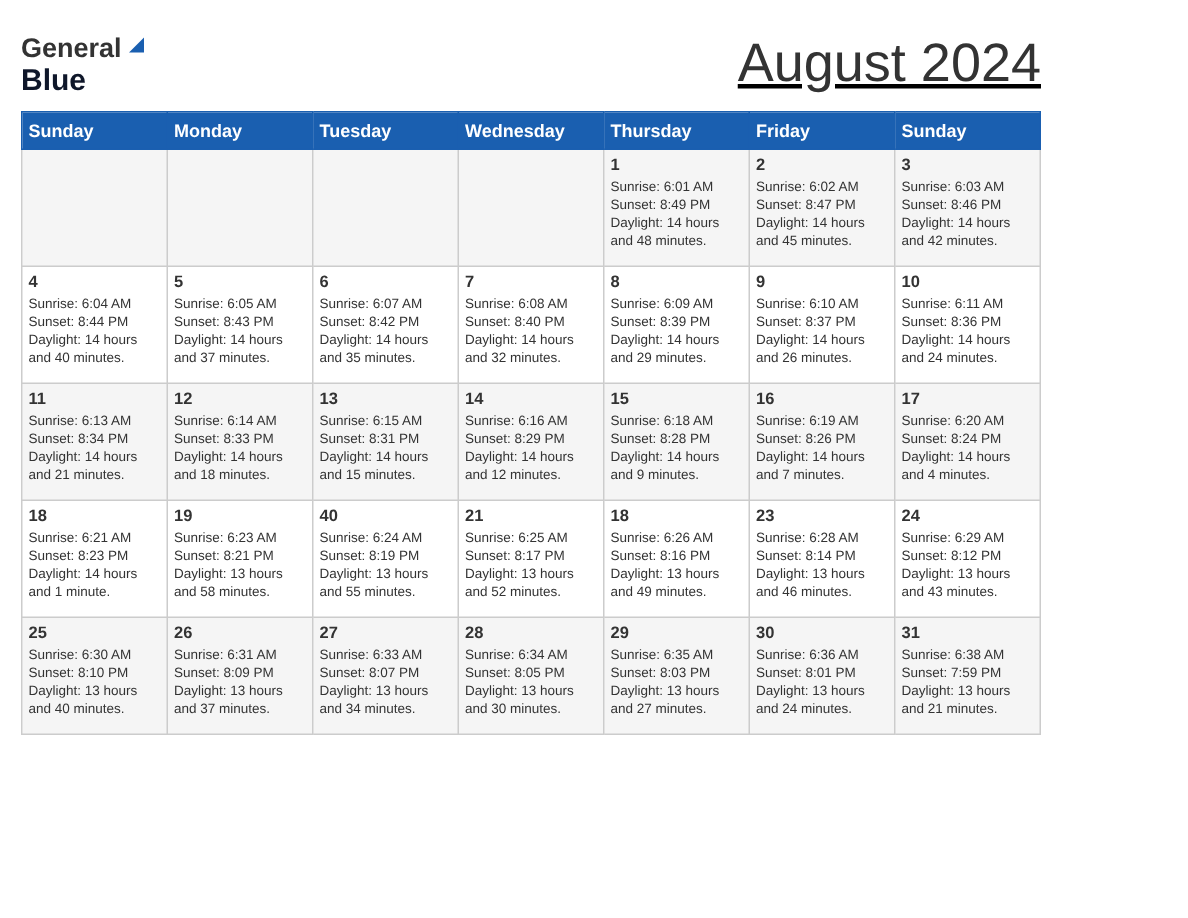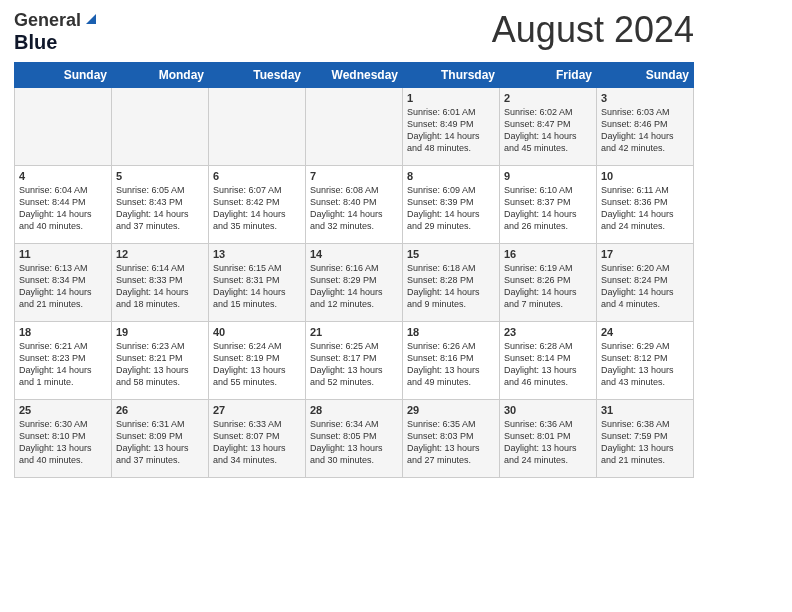--- a/index.html
+++ b/index.html
@@ -5,38 +5,39 @@
     * { margin: 0; padding: 0; box-sizing: border-box; }
     body {
       font-family: Arial, sans-serif;
       background: #fff;
       width: 792px;
       height: 612px;
       overflow: hidden;
     }
     .container {
       width: 708px;
-      padding: 10px 14px 8px 14px;
+      padding: 22px 14px 8px 14px;
     }
     .header {
       display: flex;
       justify-content: space-between;
       align-items: flex-start;
       margin-bottom: 8px;
     }
     .logo {
       display: flex;
       flex-direction: column;
       align-items: flex-start;
     }
     .logo-line {
       display: flex;
       align-items: center;
     }
     .title-block {
+      text-decoration: underline;
     }
     .title-month {
       font-size: 36px;
       font-weight: normal;
       color: #333;
       line-height: 1.1;
     }
     .title-location {
       font-size: 16px;
       color: #555;
@@ -46,21 +47,21 @@
       width: 100%;
       border-collapse: collapse;
       table-layout: fixed;
     }
     thead tr th {
       background-color: #1a5fb0;
       color: #fff;
       font-size: 12px;
       font-weight: bold;
       padding: 5px 4px;
-      text-align: right;
+      text-align: left;
       border: 1px solid #1a5fb0;
     }
     tbody tr td {
       border: 1px solid #ccc;
       vertical-align: top;
       padding: 4px 4px;
       font-size: 9.5px;
       color: #333;
       height: 78px;
     }

